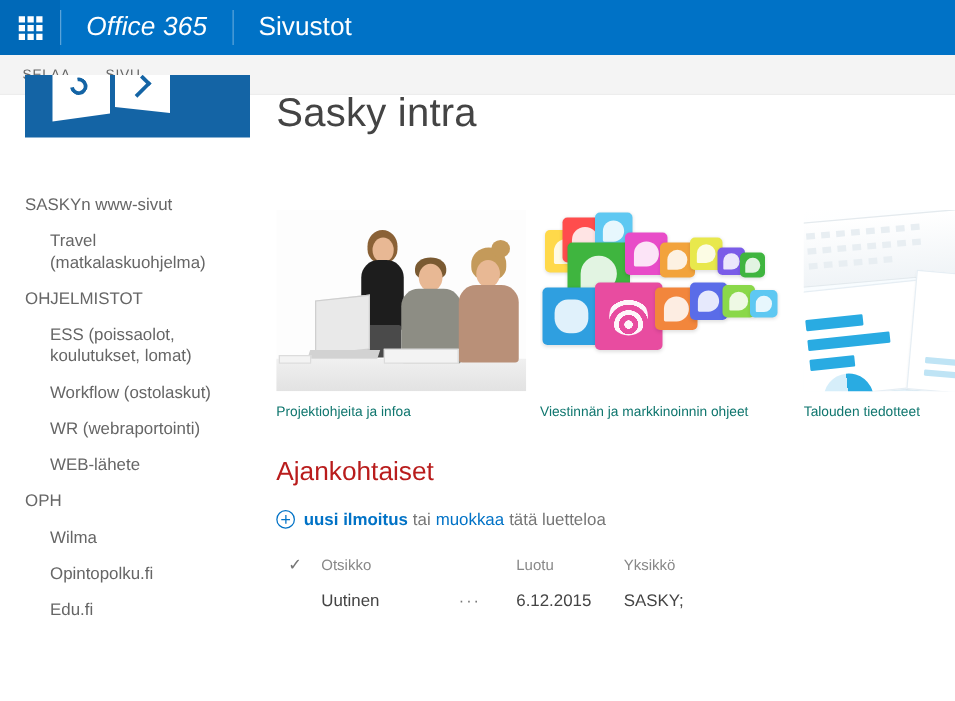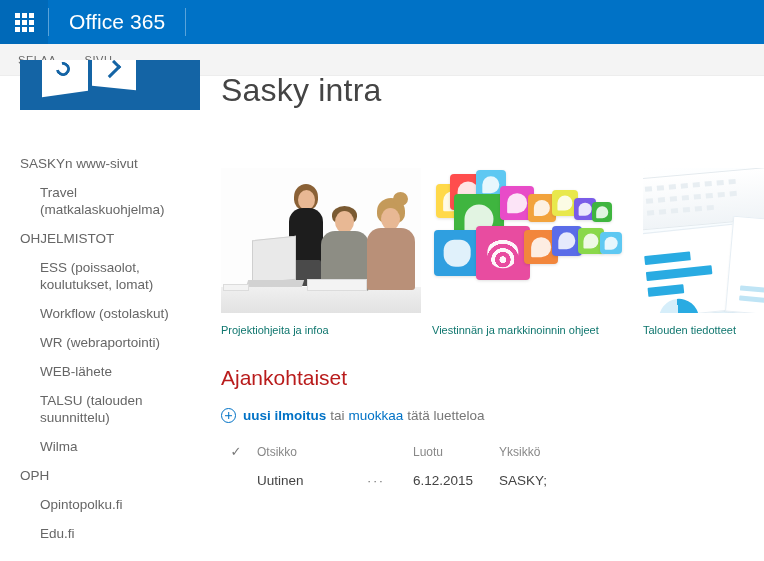--- a/index.html
+++ b/index.html
@@ -48,20 +48,21 @@
   .suite-brand {
     display: flex;
     align-items: center;
     padding: 12px 20px;
     color: #ffffff;
     font-size: 21px;
     font-weight: 300;
     letter-spacing: 0.1px;
     cursor: pointer;
     white-space: nowrap;
+    font-style: italic;
   }
   .suite-site {
     display: flex;
     align-items: center;
     padding: 0 20px;
     color: #ffffff;
     font-size: 21px;
     font-weight: 300;
     cursor: pointer;
     white-space: nowrap;
@@ -386,20 +387,21 @@
         <i></i>
         <i></i>
         <i></i>
         <i></i>
         <i></i>
     </div>
   </div>
   <div class="suite-divider"></div>
   <div class="suite-brand">Office 365</div>
   <div class="suite-divider"></div>
+  <div class="suite-site">Sivustot</div>
 </div>
 
 <div class="ribbon">
   <div class="ribbon-tabs">
     <div class="ribbon-tab">SELAA</div>
     <div class="ribbon-tab">SIVU</div>
   </div>
 </div>
 
 <div class="site-logo">
@@ -412,23 +414,22 @@
 <div class="page-title">Sasky intra</div>
 
 <nav class="sidebar">
   <div class="nav-item level-0">SASKYn www-sivut</div>
   <div class="nav-item level-1">Travel (matkalaskuohjelma)</div>
   <div class="nav-item level-0">OHJELMISTOT</div>
   <div class="nav-item level-1">ESS (poissaolot, koulutukset, lomat)</div>
   <div class="nav-item level-1">Workflow (ostolaskut)</div>
   <div class="nav-item level-1">WR (webraportointi)</div>
   <div class="nav-item level-1">WEB-lähete</div>
-  <div class="nav-item level-1">TALSU (talouden suunnittelu)</div>
+  <div class="nav-item level-0">OPH</div>
   <div class="nav-item level-1">Wilma</div>
-  <div class="nav-item level-0">OPH</div>
   <div class="nav-item level-1">Opintopolku.fi</div>
   <div class="nav-item level-1">Edu.fi</div>
 
 </nav>
 
 <main class="main">
 
   <div class="tiles">
 
     <div class="tile">

